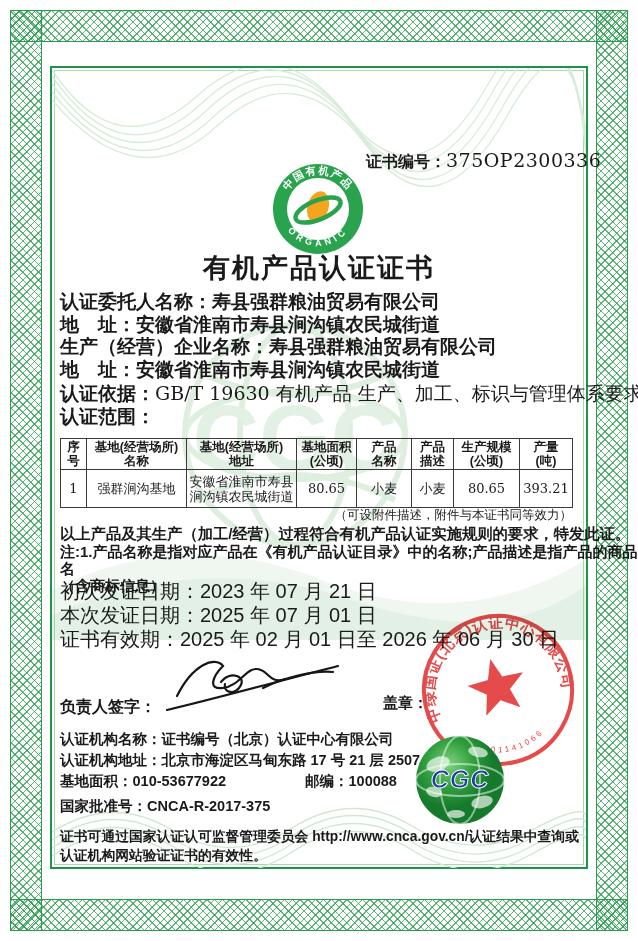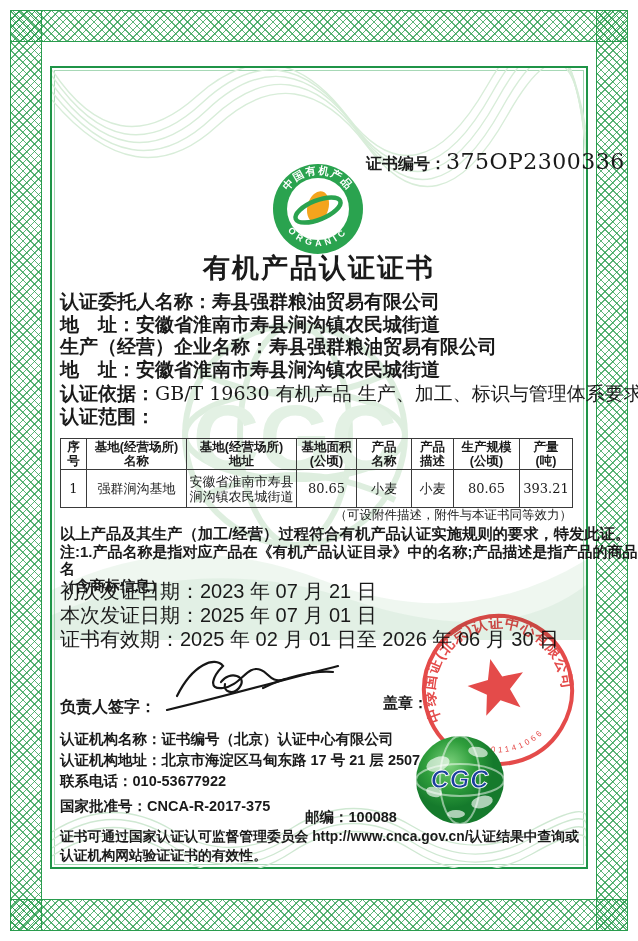--- a/index.html
+++ b/index.html
@@ -16,21 +16,21 @@
   .band.right{right:10px;top:10px;bottom:10px;width:30px;}
   
   .frame{position:absolute;left:50px;top:66px;right:50px;bottom:72px;border:2px solid #1f9447;}
   .frame::after{content:"";position:absolute;inset:2px;border:1px solid #a7d8b6;}
   
   .wm{position:absolute;z-index:0;pointer-events:none;}
   
   .abs{position:absolute;z-index:2;}
   .certno{top:149px;left:366px;white-space:nowrap;}
   .certno .lbl{font-weight:bold;font-size:16px;}
-  .certno .num{font-family:"DejaVu Serif",serif;font-size:22px;letter-spacing:.5px;}
+  .certno .num{font-family:"DejaVu Serif",serif;font-size:19px;letter-spacing:.5px;}
   .logo{top:163px;left:272px;}
   .title{top:250px;left:0;width:100%;text-align:center;font-size:27px;font-weight:bold;letter-spacing:2px;}
   .info{top:291px;left:60px;right:56px;font-size:19px;font-weight:bold;line-height:22.7px;}
   .info .row{white-space:nowrap;}
   .kai{font-family:"DejaVu Serif",serif;font-weight:400;}
   table.grid{position:absolute;z-index:2;top:438px;left:60px;width:512px;border-collapse:collapse;
              table-layout:fixed;background:transparent;}
   table.grid th, table.grid td{border:1px solid #3a3a3a;padding:0;text-align:center;vertical-align:middle;
              white-space:pre-line;}
   table.grid th{font-size:12.5px;font-weight:bold;line-height:14px;height:30px;}
@@ -38,21 +38,21 @@
   td.addr{font-size:12px;line-height:15px;}
   .attach{top:507px;right:66px;font-size:12.5px;}
   .concl{top:524px;left:60px;font-size:15.3px;font-weight:bold;white-space:nowrap;}
   .note{top:543px;left:60px;font-size:15px;font-weight:bold;line-height:17px;white-space:pre-line;}
   .dates{top:579px;left:60px;font-size:20px;font-weight:normal;line-height:24px;}
   .signlbl{top:697px;left:60px;font-size:16px;font-weight:bold;}
   .seallbl{top:694px;left:383px;font-size:15px;font-weight:bold;}
   .agency{top:729px;left:60px;font-size:14.5px;font-weight:bold;line-height:21px;}
   .agency .gap{height:4px;}
   .agency .rel{position:relative;}
-  .agency .zip{position:absolute;left:245px;top:0;margin-top:36px;}
+  .agency .zip{position:absolute;left:245px;top:0;}
   .footer{top:827px;left:60px;right:58px;font-size:13.8px;font-weight:bold;line-height:19px;white-space:pre-line;}
   .sig{top:648px;left:163px;z-index:2;}
   .stamp{top:608px;left:416px;z-index:3;mix-blend-mode:multiply;opacity:.93;}
   .cgc{top:730px;left:408px;z-index:3;}
 </style>
 </head>
 <body>
 
 <div class="page">
 
@@ -230,21 +230,21 @@
       <ellipse cx="52" cy="50" rx="44" ry="16"></ellipse>
       <ellipse cx="52" cy="50" rx="20" ry="44"></ellipse>
     </g>
     <text x="52" y="58" text-anchor="middle" font-size="25" font-weight="bold" font-style="italic" fill="#1b3f9e" stroke="#ffffff" stroke-width="0.9" letter-spacing="1" font-family="Liberation Sans, sans-serif">CGC</text>
   </svg>
 
   <div class="abs agency">
     <div><span>认证机构名称：</span><span>证书编号（北京）认证中心有限公司</span></div>
     <div><span>认证机构地址：</span><span>北京市海淀区马甸东路 17 号 21 层 2507</span></div>
     <div class="rel">
-      <span>联系电话：</span><span>010-53677922</span>
+      <span>基地面积：</span><span>010-53677922</span>
       <span class="zip"><span>邮编：</span><span>100088</span></span>
     </div>
     <div class="gap"></div>
     <div><span>国家批准号：</span><span>CNCA-R-2017-375</span></div>
   </div>
 
   <div class="abs footer">证书可通过国家认证认可监督管理委员会 http://www.cnca.gov.cn/认证结果中查询或
 认证机构网站验证证书的有效性。</div>
 
 </div>

